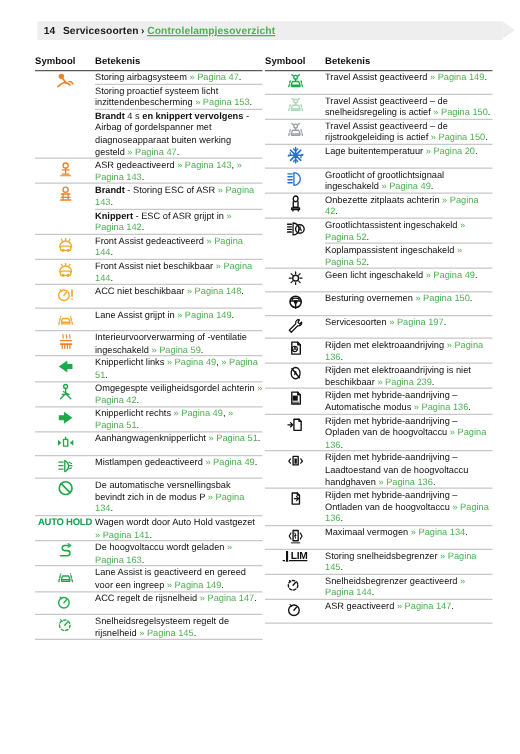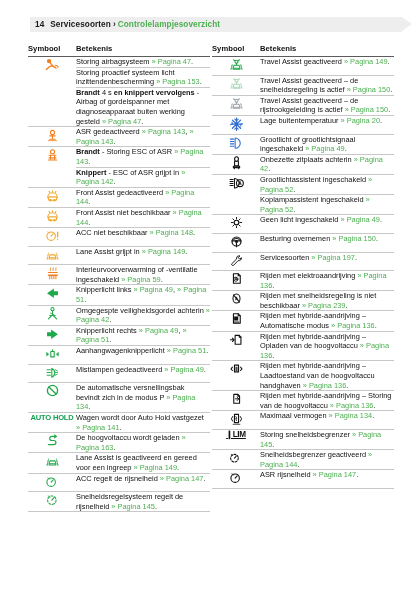--- a/index.html
+++ b/index.html
@@ -41,21 +41,21 @@
     left: 35px;
     font-size: 8.2px;
     font-weight: bold;
     color: #1a1a1a;
     letter-spacing: 0.1px;
     white-space: nowrap;
     line-height: 13px;
   }
   .header-text .pg { margin-right: 6px; }
   .header-text .sep { color: #1a1a1a; font-weight: bold; margin: 0 2px; }
-  .header-text .crumb-green { color: #4caf50; font-weight: bold; }
+  .header-text .crumb-green { color: #4caf50; font-weight: bold; text-decoration: underline; }
 
   
   .page {
     position: absolute;
     top: 42px;
     left: 0;
     width: 416px;
   }
   .col {
     position: absolute;
@@ -427,21 +427,21 @@
                   <path d="M9.6 13.4L11.3 9l1.6 4.4M10.2 12.2h2.2" stroke-width="1"></path>
                 </svg></span></td>
             <td class="mean"><span>Rijden met elektroaandrijving </span><span class="ref">» Pagina 136</span><span>.</span></td>
           </tr>
           <tr>
             <td class="sym bdr" rowspan="1"><span style="color:#111111;display:inline-block;"><svg class="ico" width="17" height="15" viewBox="0 0 24 22" fill="none" stroke="currentColor" stroke-width="1.6" stroke-linecap="round" stroke-linejoin="round">
                   <ellipse cx="12" cy="11" rx="5.2" ry="6.6" stroke-width="1.5"></ellipse>
                   <path d="M7.6 5.6l8.8 10.8" stroke-width="1.5"></path>
                   <path d="M10.6 13L12 8.6l1.4 4.4M11 11.9h2" stroke-width="1"></path>
                 </svg></span></td>
-            <td class="mean"><span>Rijden met snelheidsregeling is niet beschikbaar </span><span class="ref">» Pagina 239</span><span>.</span></td>
+            <td class="mean"><span>Rijden met elektroaandrijving is niet beschikbaar </span><span class="ref">» Pagina 239</span><span>.</span></td>
           </tr>
           <tr>
             <td class="sym bdr" rowspan="1"><span style="color:#111111;display:inline-block;"><svg class="ico" width="17" height="15" viewBox="0 0 24 22" fill="none" stroke="currentColor" stroke-width="1.6" stroke-linecap="round" stroke-linejoin="round">
                   <path d="M7.5 4h7l3 3v11h-10z"></path>
                   <path d="M14.5 4v3h3"></path>
                   <rect x="8.5" y="8" width="6" height="6" fill="currentColor" stroke="none"></rect>
                   <path d="M8.5 15.8h7M8.5 17.2h7" stroke-width="0.9"></path>
                 </svg></span></td>
             <td class="mean"><span>Rijden met hybride-aandrijving – Automatische modus </span><span class="ref">» Pagina 136</span><span>.</span></td>
           </tr>
@@ -460,21 +460,21 @@
                   <path d="M11.3 9v5M12.7 9v5" stroke-width="1.4"></path>
                 </svg></span></td>
             <td class="mean"><span>Rijden met hybride-aandrijving – Laadtoestand van de hoogvoltaccu handghaven </span><span class="ref">» Pagina 136</span><span>.</span></td>
           </tr>
           <tr>
             <td class="sym bdr" rowspan="1"><span style="color:#111111;display:inline-block;"><svg class="ico" width="17" height="15" viewBox="0 0 24 22" fill="none" stroke="currentColor" stroke-width="1.6" stroke-linecap="round" stroke-linejoin="round">
                   <path d="M8 5h6l2.5 2.5V18H8z"></path>
                   <path d="M14 5v2.5h2.5"></path>
                   <path d="M10.5 11.5h5M13 9l2.5 2.5L13 14" stroke-width="1.4"></path>
                 </svg></span></td>
-            <td class="mean"><span>Rijden met hybride-aandrijving – Storing van de hoogvoltaccu </span><span class="ref">» Pagina 136</span><span>.</span></td>
+            <td class="mean"><span>Rijden met hybride-aandrijving – Ontladen van de hoogvoltaccu </span><span class="ref">» Pagina 136</span><span>.</span></td>
           </tr>
           <tr>
             <td class="sym bdr" rowspan="1"><span style="color:#111111;display:inline-block;"><svg class="ico" width="17" height="15" viewBox="0 0 24 22" fill="none" stroke="currentColor" stroke-width="1.6" stroke-linecap="round" stroke-linejoin="round">
                   <path d="M9 5h6v12H9z"></path>
                   <path d="M6.5 8l-2 3.5 2 3.5M17.5 8l2 3.5-2 3.5" stroke-width="1.4"></path>
                   <path d="M11 8l1.4 3h-1.6l1.2 3" stroke-width="1.2"></path>
                   <path d="M7 19.5h10" stroke-width="1.1"></path>
                 </svg></span></td>
             <td class="mean"><span>Maximaal vermogen </span><span class="ref">» Pagina 134</span><span>.</span></td>
           </tr>
@@ -489,18 +489,18 @@
                   <path d="M4.6 6.4l1.8 1.8" stroke-width="1.2"></path>
                 </svg></span></td>
             <td class="mean"><span>Snelheidsbegrenzer geactiveerd </span><span class="ref">» Pagina 144</span><span>.</span></td>
           </tr>
           <tr>
             <td class="sym bdr" rowspan="1"><span style="color:#111111;display:inline-block;"><svg class="ico" width="17" height="15" viewBox="0 0 24 22" fill="none" stroke="currentColor" stroke-width="1.6" stroke-linecap="round" stroke-linejoin="round">
                   <circle cx="10" cy="12" r="6.2"></circle>
                   <path d="M10 12l3-3.5"></path>
                   <path d="M5.5 5.5l2 2" stroke-width="1.3"></path>
                 </svg></span></td>
-            <td class="mean"><span>ASR rijsnelheid </span><span class="ref">» Pagina 147</span><span>.</span></td>
+            <td class="mean"><span>ASR geactiveerd </span><span class="ref">» Pagina 147</span><span>.</span></td>
           </tr>
         </tbody>
       </table>
     </div>
 </div>
 
 </body></html>

